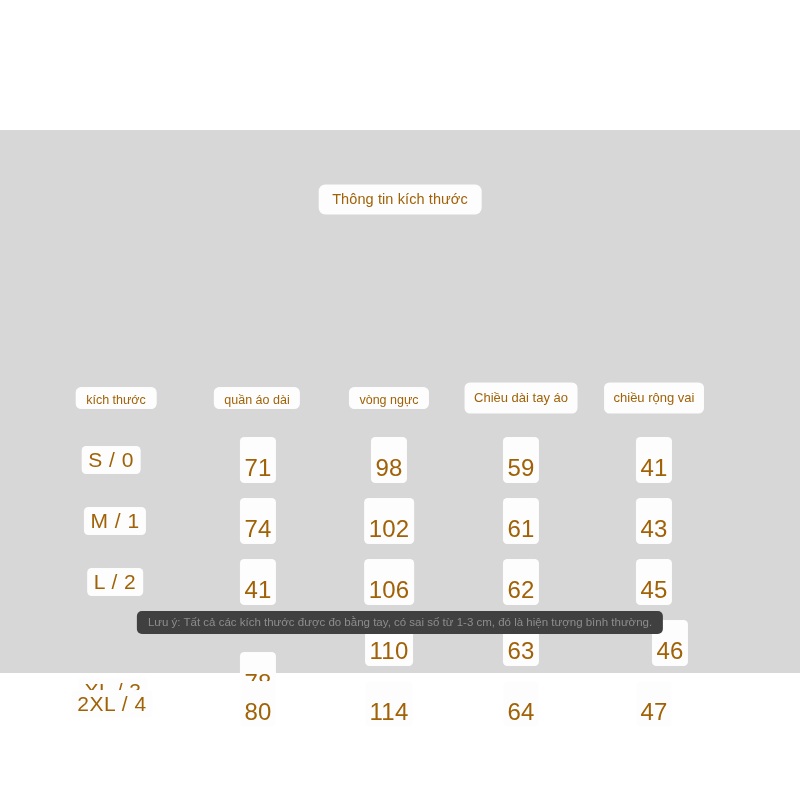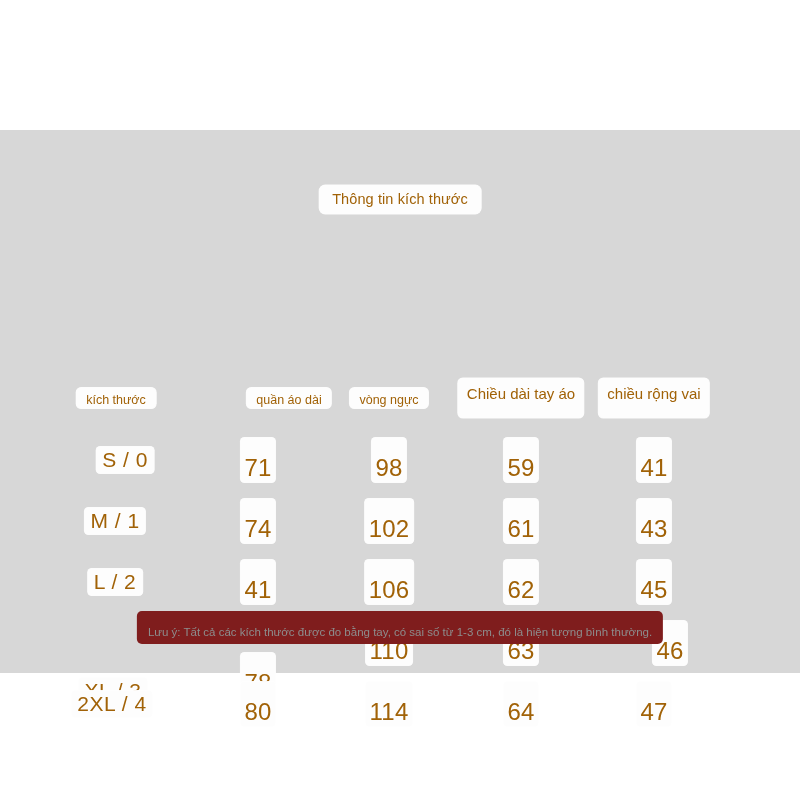--- a/index.html
+++ b/index.html
@@ -66,22 +66,22 @@
     text-align: center;
   }
 
   
   .header-cell .chip {
     padding: 5px 10px 2px 10px;
     font-size: 12.5px;
     border-radius: 5px;
   }
   .header-cell.small .chip {
-    font-size: 15px;
-    padding: 7px 9px 16px 9px;
+    font-size: 13px;
+    padding: 7px 9px 8px 9px;
   }
 
   
   .size-cell .chip {
     padding: 1px 6px 2px 6px;
     font-size: 21px;
     border-radius: 4px;
     letter-spacing: 0.5px;
   }
 
@@ -92,57 +92,57 @@
     border-radius: 4px;
     letter-spacing: 0.2px;
   }
 
   
   #footer-note {
     position: absolute;
     left: 50%;
     transform: translateX(-50%);
     top: 481px;
-    padding: 15px 11px 6px 11px;
+    padding: 5px 11px 6px 11px;
     font-size: 11.5px;
     color: #8d8d8d;
     border-radius: 5px;
-    background: #7f1d1d;
+    background: #404040;
     white-space: nowrap;
   }
 </style>
 </head>
 <body>
 
 <div id="size-chart-panel">
 
   <div id="chart-title" class="chip">Thông tin kích thước</div>
 
   <div id="size-table">
 
     <div class="table-row" style="top:268px;">
       <div class="cell header-cell" style="left:116px;">
         <span class="chip">kích thước</span>
       </div>
-      <div class="cell header-cell" style="left:257px;margin-left:32px;">
+      <div class="cell header-cell" style="left:257px;">
         <span class="chip">quần áo dài</span>
       </div>
       <div class="cell header-cell" style="left:389px;">
         <span class="chip">vòng ngực</span>
       </div>
       <div class="cell header-cell small" style="left:521px;">
         <span class="chip">Chiều dài tay áo</span>
       </div>
       <div class="cell header-cell small" style="left:654px;">
         <span class="chip">chiều rộng vai</span>
       </div>
     </div>
 
     <div class="table-row" style="top:330px;">
-      <div class="cell size-cell" style="left:115px;padding-left:20px;">
+      <div class="cell size-cell" style="left:101px;padding-left:20px;">
         <span class="chip">S / 0</span>
       </div>
       <div class="cell num-cell" style="left:258px;">
         <span class="chip">71</span>
       </div>
       <div class="cell num-cell" style="left:389px;">
         <span class="chip">98</span>
       </div>
       <div class="cell num-cell" style="left:521px;">
         <span class="chip">59</span>

